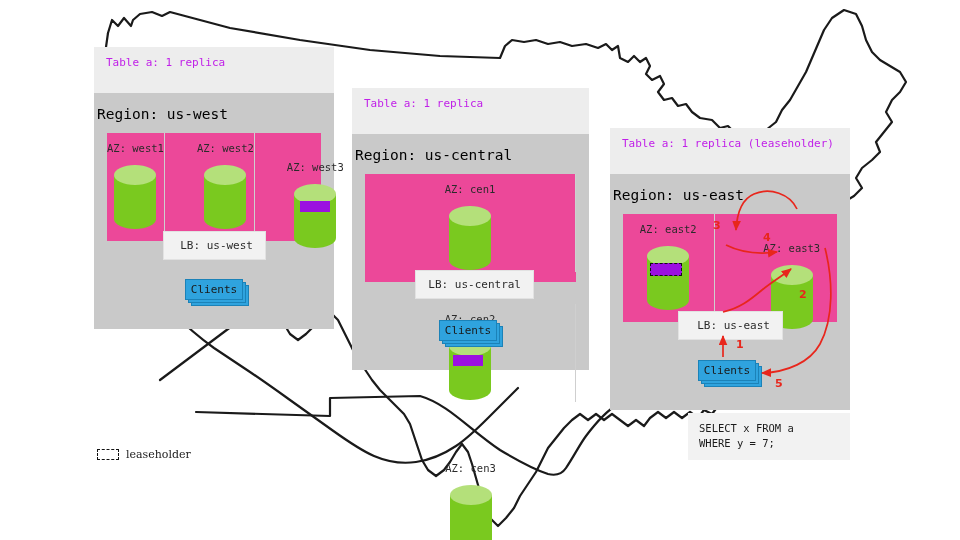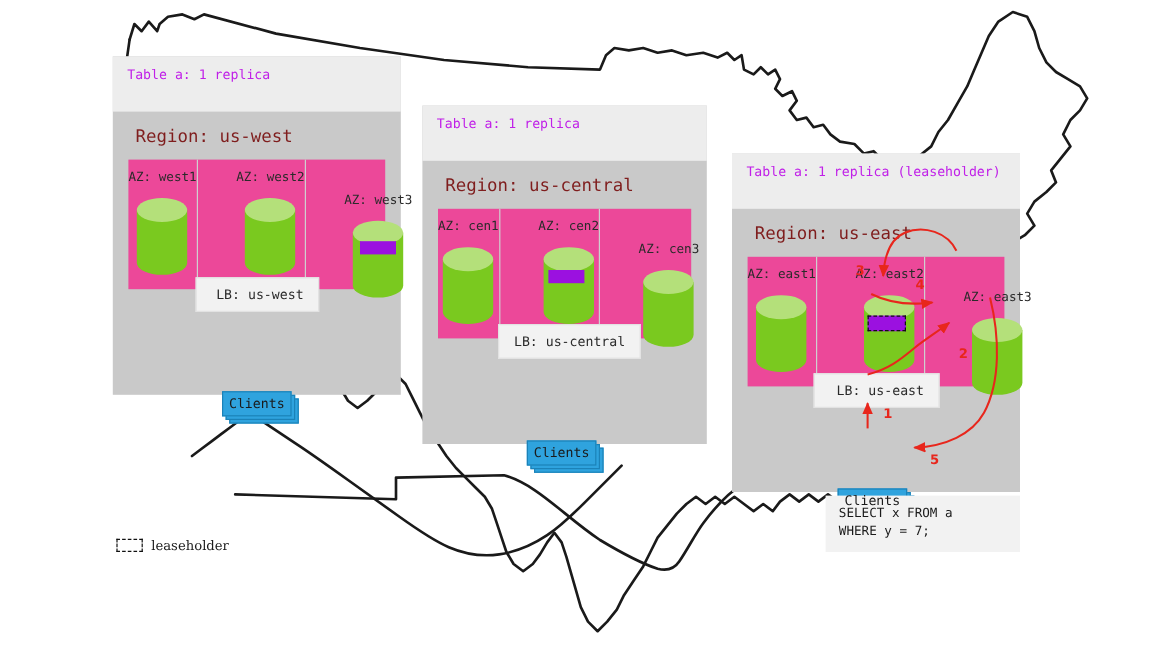--- a/index.html
+++ b/index.html
@@ -21,23 +21,23 @@
   }
   .region-head {
     background:#ededed;
     color:#c020e8;
     font-size:11px;
     padding:9px 12px 24px 12px;
     letter-spacing:0px;
     white-space:nowrap;
   }
   .region-title {
-    color:#7f1d1d;
+    color:#000000;
     font-size:14.5px;
-    padding:13px 0 11px 19px;
+    padding:13px 0 11px 3px;
     white-space:nowrap;
   }
   .az-row {
     display:flex;
     background:#ec4899;
     margin:0 13px;
     gap:32px;
   }
   .az {
     flex:1 1 0;
@@ -69,21 +69,21 @@
     color:#2b2b2b;
     font-size:11px;
     text-align:right;
     padding:7px 12px;
     white-space:nowrap;
     border:1px solid #e2e2e2;
   }
 
   .clients {
     position:absolute;
-    width:62px; height:24px;margin-top:47px;
+    width:62px; height:24px;
   }
   .clients .card {
     position:absolute; left:0; top:0; width:58px; height:21px;
     background:#2fa3de; border:1px solid #1b82b8;
   }
   .clients .c3 { left:6px; top:6px; }
   .clients .c2 { left:3px; top:3px; }
   .clients .c1 { left:0px; top:0px; }
   .clients .lbl {
     position:absolute; left:0; top:0; width:58px; height:21px;
@@ -222,21 +222,21 @@
       <div class="card c3"></div>
       <div class="card c2"></div>
       <div class="card c1"></div>
       <div class="lbl">Clients</div>
     </div>
   </div>
 
   <div class="region" style="left:352px; top:88px; width:237px; height:282px;">
     <div class="region-head">Table a: 1 replica</div>
     <div class="region-title">Region: us-central</div>
-    <div class="az-row" style="height:108px;">
+    <div class="az-row" style="height:108px;flex-direction:column;">
       <div class="az">
         <div class="az-label">AZ: cen1</div>
         <div class="cyl">
           <svg width="46" height="68" viewBox="0 0 46 68">
             <path d="M2,12 L2,56 A21,10 0 0 0 44,56 L44,12 Z" fill="#7ac91f"></path>
             <ellipse cx="23" cy="12" rx="21" ry="10" fill="#b4e07a"></ellipse>
           </svg>
         </div>
       </div>
       <div class="az">
@@ -266,29 +266,20 @@
       <div class="card c1"></div>
       <div class="lbl">Clients</div>
     </div>
   </div>
 
   <div class="region" style="left:610px; top:128px; width:240px; height:282px;">
     <div class="region-head">Table a: 1 replica (leaseholder)</div>
     <div class="region-title">Region: us-east</div>
     <div class="az-row" style="height:108px;">
       <div class="az">
-        <div class="az-label">AZ: east1</div>
-        <div class="cyl">
-          <svg width="46" height="68" viewBox="0 0 46 68">
-            <path d="M2,12 L2,56 A21,10 0 0 0 44,56 L44,12 Z" fill="#7ac91f"></path>
-            <ellipse cx="23" cy="12" rx="21" ry="10" fill="#b4e07a"></ellipse>
-          </svg>
-        </div>
-      </div>
-      <div class="az">
         <div class="az-label">AZ: east2</div>
         <div class="cyl">
           <svg width="46" height="68" viewBox="0 0 46 68">
             <path d="M2,12 L2,56 A21,10 0 0 0 44,56 L44,12 Z" fill="#7ac91f"></path>
             <ellipse cx="23" cy="12" rx="21" ry="10" fill="#b4e07a"></ellipse>
           </svg>
           <div class="lease-rect dashed" style="left:5px; top:19px; width:32px; height:13px;"></div>
         </div>
       </div>
       <div class="az">

